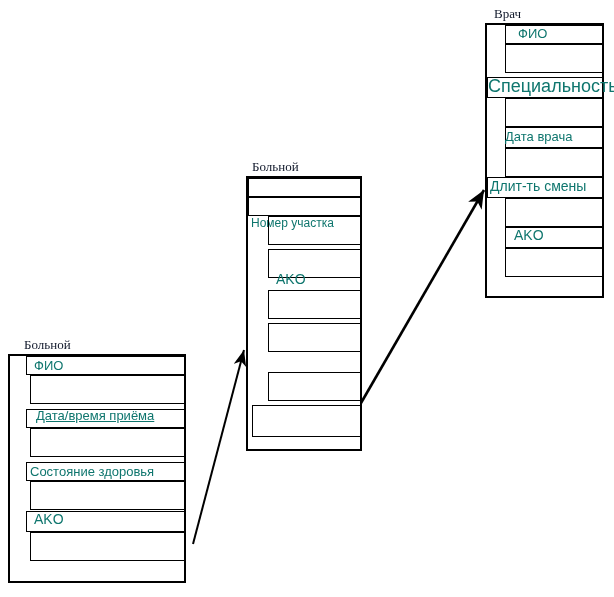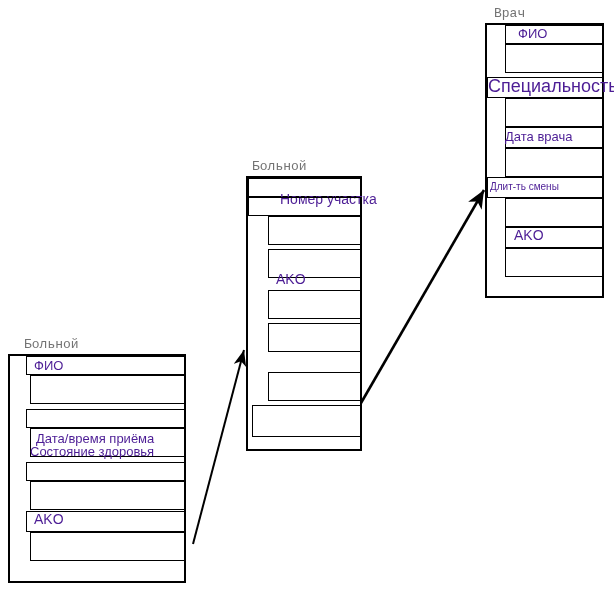--- a/index.html
+++ b/index.html
@@ -14,43 +14,43 @@
     height: 597px;
     background: #ffffff;
     overflow: hidden;
     font-family: "Liberation Sans", sans-serif;
   }
   .entity {
     position: absolute;
   }
   .entity-title {
     position: absolute;
-    font-family: Liberation Mono, monospace;
+    font-family: Liberation Serif, serif;
     font-size: 13px;
-    color: #737373;
+    color: #0f172a;
     white-space: nowrap;
     line-height: 15px;
   }
   .outer-box {
     position: absolute;
     border: 2px solid #000000;
     box-sizing: border-box;
     background: transparent;
   }
   .attr-row {
     position: absolute;
     border: 1.5px solid #000000;
     box-sizing: border-box;
     background: transparent;
   }
   .attr-label {
     position: absolute;
     font-family: "Liberation Sans", sans-serif;
     font-size: 13px;
-    color: #4c1d95;
+    color: #0f766e;
     white-space: nowrap;
     line-height: 15px;
   }
   .attr-label.serif {
     font-family: Liberation Sans, sans-serif;
     font-size: 14px;
   }
   #arrow-layer {
     position: absolute;
     left: 0;
@@ -67,38 +67,38 @@
 
   <div class="entity">
     <div class="entity-title" style="left:24px; top:337px;">Больной</div>
     <div class="outer-box" style="left:8px; top:354px; width:178px; height:229px;"></div>
 
     <div class="attr-row" style="left:26px; top:356px; width:160px; height:19px;"></div>
     <div class="attr-label" style="left:34px; top:358px;">ФИО</div>
     <div class="attr-row" style="left:30px; top:375px; width:156px; height:29px;"></div>
 
     <div class="attr-row" style="left:26px; top:409px; width:160px; height:19px;"></div>
-    <div class="attr-label" style="left:36px; top:431px;">Дата/время приёма</div>
+    <div class="attr-label" style="left:36px; top:408px;text-decoration:underline;">Дата/время приёма</div>
     <div class="attr-row" style="left:30px; top:428px; width:156px; height:29px;"></div>
 
     <div class="attr-row" style="left:26px; top:462px; width:160px; height:19px;"></div>
-    <div class="attr-label" style="left:30px; top:444px;">Состояние здоровья</div>
+    <div class="attr-label" style="left:30px; top:464px;">Состояние здоровья</div>
     <div class="attr-row" style="left:30px; top:481px; width:156px; height:29px;"></div>
 
     <div class="attr-row" style="left:26px; top:511px; width:160px; height:21px;"></div>
     <div class="attr-label serif" style="left:34px; top:512px;">AKO</div>
     <div class="attr-row" style="left:30px; top:532px; width:156px; height:29px;"></div>
   </div>
 
   <div class="entity">
     <div class="entity-title" style="left:252px; top:159px;">Больной</div>
     <div class="outer-box" style="left:246px; top:176px; width:116px; height:275px;"></div>
 
     <div class="attr-row" style="left:248px; top:178px; width:114px; height:19px;"></div>
-    <div class="attr-label" style="left:251px; top:192px; font-size:14px;margin-left:29px;">Номер участка</div>
+    <div class="attr-label" style="left:251px; top:216px; font-size:12px;">Номер участка</div>
     <div class="attr-row" style="left:248px; top:197px; width:114px; height:19px;"></div>
     <div class="attr-row" style="left:268px; top:216px; width:94px; height:29px;"></div>
 
     <div class="attr-row" style="left:268px; top:249px; width:94px; height:29px;"></div>
 
     <div class="attr-label serif" style="left:276px; top:272px;">AKO</div>
     <div class="attr-row" style="left:268px; top:290px; width:94px; height:29px;"></div>
 
     <div class="attr-row" style="left:268px; top:323px; width:94px; height:29px;"></div>
 
@@ -117,21 +117,21 @@
 
     <div class="attr-row" style="left:487px; top:77px; width:117px; height:21px;"></div>
     <div class="attr-label" style="left:488px; top:79px; font-size:18px;">Специальность</div>
     <div class="attr-row" style="left:505px; top:98px; width:99px; height:29px;"></div>
 
     <div class="attr-row" style="left:505px; top:127px; width:99px; height:21px;"></div>
     <div class="attr-label" style="left:505px; top:129px;">Дата врача</div>
     <div class="attr-row" style="left:505px; top:148px; width:99px; height:29px;"></div>
 
     <div class="attr-row" style="left:487px; top:177px; width:117px; height:21px;"></div>
-    <div class="attr-label" style="left:490px; top:179px; font-size:10px;">Длит-ть смены</div>
+    <div class="attr-label" style="left:490px; top:179px; font-size:14px;">Длит-ть смены</div>
     <div class="attr-row" style="left:505px; top:198px; width:99px; height:29px;"></div>
 
     <div class="attr-row" style="left:505px; top:227px; width:99px; height:21px;"></div>
     <div class="attr-label serif" style="left:514px; top:228px;">AKO</div>
     <div class="attr-row" style="left:505px; top:248px; width:99px; height:29px;"></div>
   </div>
 
   <svg id="arrow-layer" viewBox="0 0 614 597">
     <defs>
       <marker id="ah-thin" markerWidth="10" markerHeight="10" refX="8" refY="3.2" orient="auto" markerUnits="strokeWidth">

